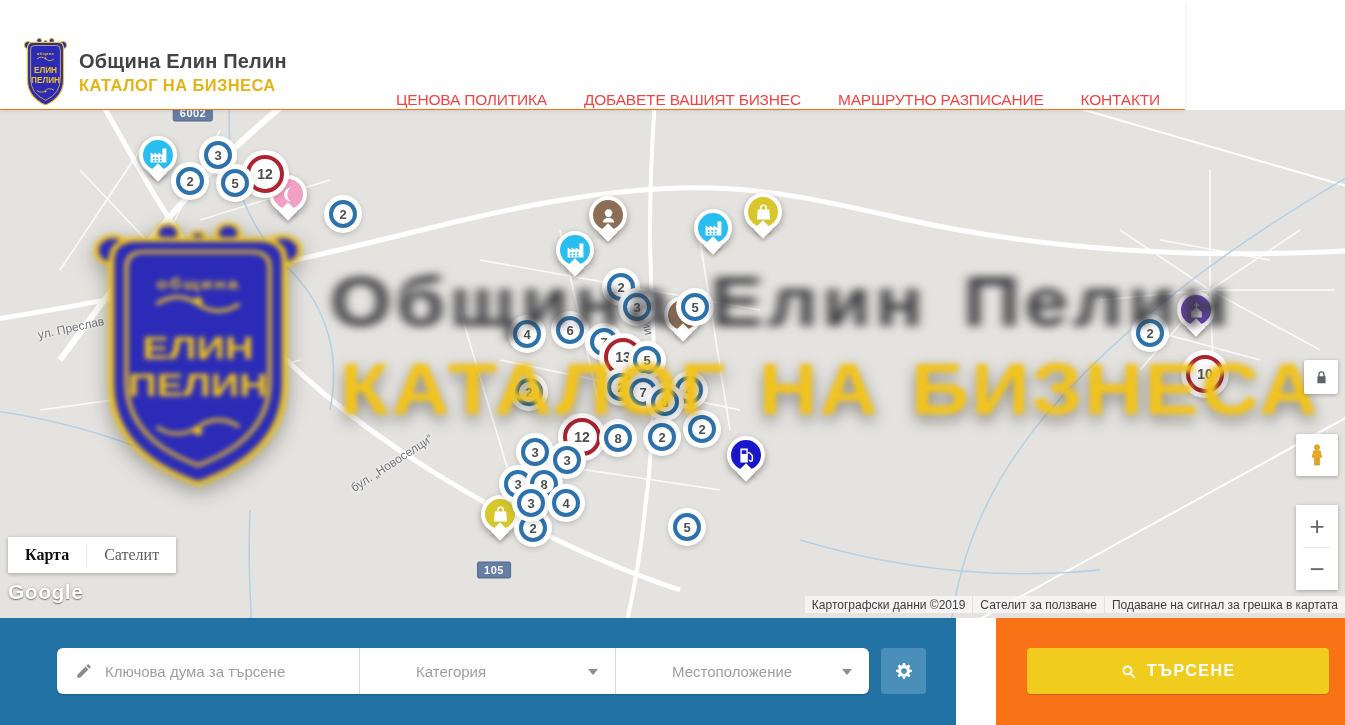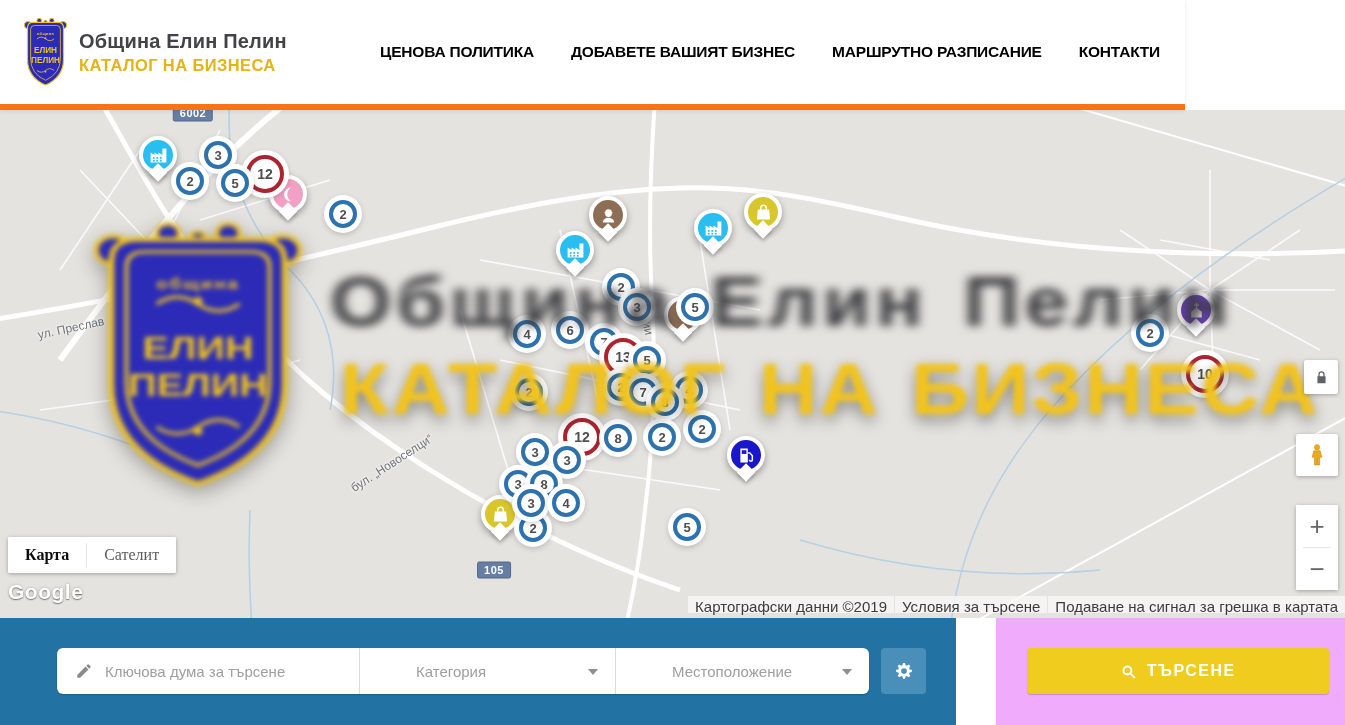--- a/index.html
+++ b/index.html
@@ -1,28 +1,28 @@
 <!DOCTYPE html>
 <html lang="bg"><head>
 <meta charset="utf-8">
 <style>
   * { margin:0; padding:0; box-sizing:border-box; }
   html,body { width:1345px; height:725px; overflow:hidden;
     font-family:"Liberation Sans","DejaVu Sans",sans-serif; background:#fff; }
 
   
   .header { position:relative; width:1185px; height:110px; background:#fff;
-    border-bottom:6px solid #f97316; box-shadow:0 1px 4px rgba(0,0,0,.10);
-    display:flex; align-items:center; z-index:40; }
+    border-bottom:1px solid #f97316; box-shadow:0 1px 4px rgba(0,0,0,.10);
+    display:flex; align-items:flex-end; z-index:40; }
   .brand { display:flex; align-items:center; gap:10px; margin-left:22px; cursor:pointer; }
   .crest-small { width:47px; height:73px; display:block; }
   .brand-title { font-size:20px; font-weight:700; color:#434347; letter-spacing:.2px; }
   .brand-sub   { font-size:16.5px; font-weight:700; color:#e3b414; letter-spacing:.4px; margin-top:3px; }
   .nav { margin-left:auto; margin-right:25px; display:flex; gap:37px; }
-  .nav a { font-size:15.5px; font-weight:700; color:#000000; text-decoration:none;
+  .nav a { font-size:15.5px; font-weight:400; color:#ef4444; text-decoration:none;
     letter-spacing:-.2px; cursor:pointer; white-space:nowrap; }
 
   
   .map { position:relative; width:1345px; height:508px; background:#e5e3df;
     overflow:hidden; cursor:grab; }
   .roads { position:absolute; left:0; top:0; }
 
   .street-label { position:absolute; font-size:12px; color:#70757a; white-space:nowrap;
     text-shadow:0 0 3px #fff, 0 0 3px #fff; transform-origin:left center; }
   .road-badge { position:absolute; transform:translate(-50%,-50%); background:#667da4;
@@ -76,29 +76,29 @@
   .map-type button { background:#fff; border:0; padding:0 17px; font-size:16px;
     color:#5b5b5b; cursor:pointer; font-family:Liberation Serif, serif; border-radius:2px; }
   .map-type button.active { font-weight:700; color:#0c0c0c; }
   .map-type .mtdiv { width:1px; background:#e6e6e6; margin:6px 0; }
 
   .glogo { position:absolute; left:8px; top:470px; font-size:21px; font-weight:700;
     color:#fff; letter-spacing:.5px; z-index:20; cursor:pointer;
     text-shadow:0 1px 1px rgba(0,0,0,.4), 0 0 3px rgba(0,0,0,.25); }
 
   .attribution { position:absolute; right:0; top:486px; height:17px; display:flex;
-    z-index:20; font-size:15px; color:#3c3c3c; }
+    z-index:20; font-size:12px; color:#3c3c3c; }
   .attribution span { background:rgba(248,248,248,.82); padding:2px 7px 0; margin-left:1px;
     white-space:nowrap; }
   .attribution span.link { cursor:pointer; }
 
   
   .searchbar { position:relative; width:1345px; height:107px; display:flex;gap:40px; }
   .sb-left { position:relative; width:985px; height:107px; background:#2273a4; }
-  .sb-right { position:relative; width:360px; height:107px; background:#f0abfc; }
+  .sb-right { position:relative; width:360px; height:107px; background:#f97316; }
 
   .pill { position:absolute; left:57px; top:30px; width:812px; height:46px;
     background:#fff; border-radius:6px; display:flex; overflow:hidden;
     box-shadow:0 1px 2px rgba(0,0,0,.2); }
   .seg { position:relative; display:flex; align-items:center; height:46px; }
   .seg + .seg { border-left:1px solid #d9d9d9;padding-left:38px; }
   .seg-kw { width:302px; padding-left:18px; gap:12px; }
   .seg-kw input { border:0; outline:none; flex:1; font-size:15px; color:#555;
     font-family:inherit; background:transparent; }
   .seg-kw input::placeholder { color:#9e9e9e; }
@@ -391,21 +391,21 @@
   </div>
 
   <div class="map-type" id="map-type">
       <button class="active">Карта</button>
       <div class="mtdiv"></div>
       <button>Сателит</button>
     </div>
   <div class="glogo">Google</div>
   <div class="attribution" id="attribution">
       <span class="">Картографски данни ©2019</span>
-      <span class="link">Условия за търсене</span>
+      <span class="link">Сателит за ползване</span>
       <span class="link">Подаване на сигнал за грешка в картата</span>
     </div>
 </div>
 
 <div class="searchbar">
   <div class="sb-left">
     <div class="pill">
       <div class="seg seg-kw">
         <svg class="pencil" viewBox="0 0 24 24">
           <path fill="#8a8a8a" d="M3 17.2V21h3.8L17.9 9.9l-3.8-3.8L3 17.2zM20.7 7.1a1 1 0 0 0 0-1.4l-2.4-2.4a1 1 0 0 0-1.4 0l-1.8 1.8 3.8 3.8 1.8-1.8z"></path>

